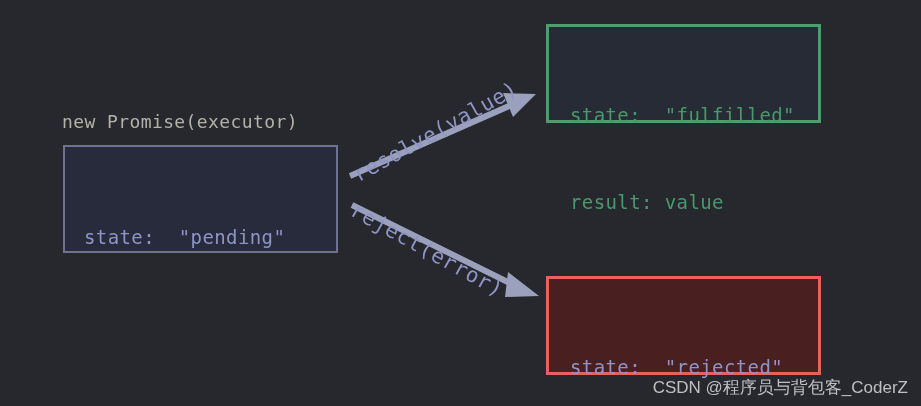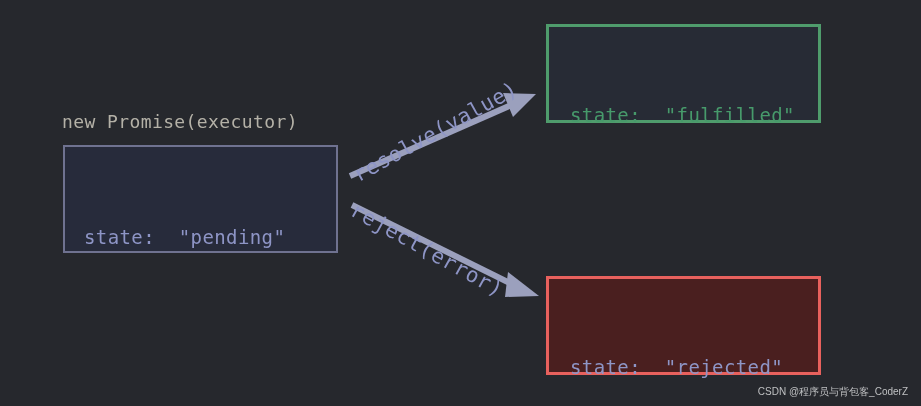--- a/index.html
+++ b/index.html
@@ -113,38 +113,39 @@
     top: 198px;
     transform: rotate(29deg);
   }
 
   
   #watermark {
     position: absolute;
     right: 13px;
     bottom: 7px;
     font-family: "Liberation Sans", sans-serif;
-    font-size: 10px;
+    font-size: 17px;
     color: #bfc0c2;
     white-space: pre;
   }
 </style>
 </head>
 <body>
 
 <div id="canvas">
 
   <div id="promise-caption">new Promise(executor)</div>
 
   <div id="pending-box" class="state-box">
     <span class="line">state:  "pending"</span>
   </div>
 
   <div id="fulfilled-box" class="state-box">
     <span class="line">state:  "fulfilled"</span>
+    <span class="line">result: value</span>
   </div>
 
   <div id="rejected-box" class="state-box">
     <span class="line">state:  "rejected"</span>
     
   </div>
 
   <svg id="arrows" viewBox="0 0 921 406">
     <g>
       <line x1="350" y1="176" x2="516" y2="103" stroke="#9ba0bd" stroke-width="6"></line>

